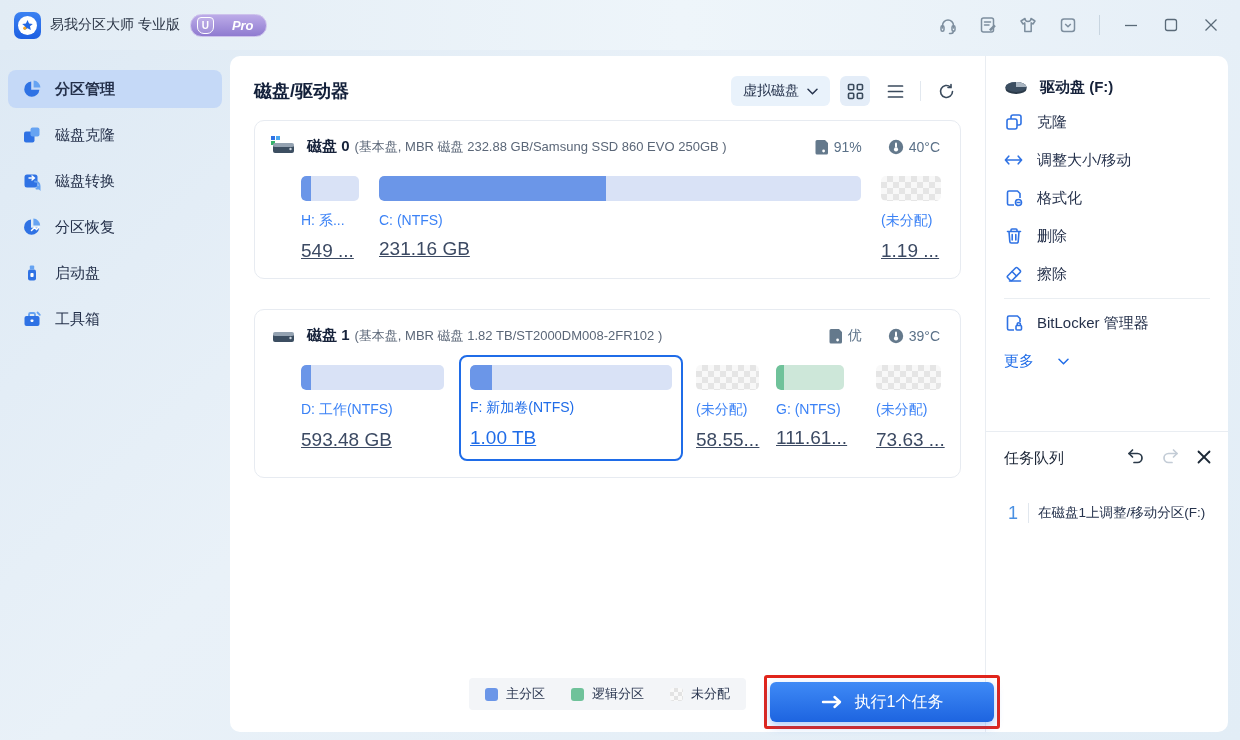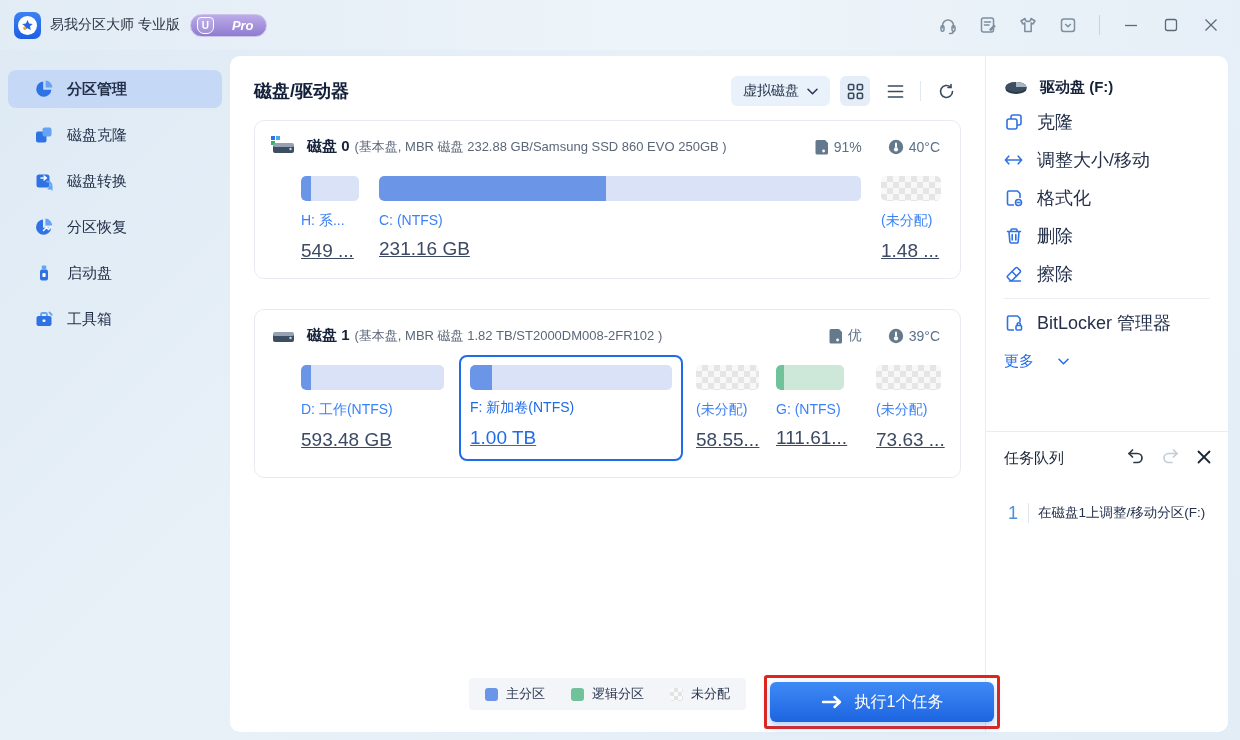--- a/index.html
+++ b/index.html
@@ -26,21 +26,21 @@
   .pro-u { width:17px; height:17px; border:1.6px solid #fff; border-radius:4px 4px 7px 7px;
     transform:rotate(0deg); color:#fff; font-size:10px; font-weight:bold;
     display:flex; align-items:center; justify-content:center; background:rgba(255,255,255,.12); }
   .pro-text { color:#fff; font-size:13px; font-weight:bold; font-style:italic; margin-left:18px; }
   .tb-right { margin-left:auto; display:flex; align-items:center; gap:14px; margin-right:16px; }
   .tb-btn { width:26px; height:26px; display:flex; align-items:center; justify-content:center; cursor:default; }
   .tb-divider { width:1px; height:20px; background:#c8d5e0; margin:0 4px; }
 
   
   .sidebar { position:absolute; left:0; top:56px; width:230px; bottom:0; padding:14px 8px; }
-  .side-item { height:38px; border-radius:8px; display:flex; align-items:center; padding:0 26px;
+  .side-item { height:38px; border-radius:8px; display:flex; align-items:center; padding:0 14px;
     margin-bottom:8px; font-size:15px; color:#24304a; cursor:default; }
   .side-item.active { background:#c5d9f7; font-weight:bold; }
   .side-icon { width:20px; height:20px; margin-right:13px; display:flex; align-items:center; justify-content:center; }
 
   
   .surface { position:absolute; left:230px; top:56px; width:998px; bottom:8px;
     background:#fff; border-radius:10px; }
   .v-divider { position:absolute; left:755px; top:0; bottom:0; width:1px; background:#e9edf2; }
 
   
@@ -87,21 +87,21 @@
   .swatch.green { background:#6fc29a; }
   .swatch.checker { background:#fdfdfd;
     background-image:conic-gradient(#e3e3e3 25%,#f9f9f9 0 50%,#e3e3e3 0 75%,#f9f9f9 0);
     background-size:8px 8px; }
 
   
   .right { position:absolute; left:756px; top:0; width:242px; bottom:0; }
   .drive-head { display:flex; align-items:center; gap:12px; padding:22px 18px 6px 18px;
     font-size:15px; font-weight:bold; color:#16223a; }
   .action-row { display:flex; align-items:center; gap:14px; height:38px; padding:0 18px;
-    font-size:18px; color:#25314b; cursor:default; }
+    font-size:15px; color:#25314b; cursor:default; }
   .action-icon { width:19px; height:19px; display:flex; align-items:center; justify-content:center; }
   .r-divider { height:1px; background:#eaeef2; margin:5px 18px; }
   .more-link { display:flex; align-items:center; gap:24px; padding:10px 18px; font-size:15px; color:#1f6ce8; cursor:default; }
   .queue-sep { height:1px; background:#e9edf2; margin-top:50px; }
   .queue-head { display:flex; align-items:center; padding:16px 16px 0 18px; }
   .queue-title { font-size:15px; color:#1a2435; }
   .queue-icons { margin-left:auto; display:flex; align-items:center; gap:16px; }
   .task-row { display:flex; align-items:center; margin:34px 14px 0 22px; }
   .task-num { font-size:18px; color:#4a90e2; padding-right:10px; border-right:1px solid #e1e7ee; line-height:20px; }
   .task-text { font-size:13.5px; color:#26334d; padding-left:9px; white-space:nowrap; }
@@ -322,21 +322,21 @@
           <div class="part-cell" style="width:482px">
             <div class="bar">
                 <div class="fill" style="width:47%"></div>
               </div>
             <div class="plabel">C: (NTFS)</div>
             <div class="psize">231.16 GB</div>
           </div>
           <div class="part-cell" style="width:60px">
             <div class="bar checker"></div>
             <div class="plabel">(未分配)</div>
-            <div class="psize">1.48 ...</div>
+            <div class="psize">1.19 ...</div>
           </div>
         </div>
       </div>
 
       <div class="disk-card">
         <div class="disk-head">
           <span class="disk-icon">
             <svg width="24" height="19" viewBox="0 0 24 19">
                 <rect x="2" y="9" width="21" height="8" rx="2" fill="#3c4e61"></rect>
                 <rect x="2" y="7" width="21" height="4" rx="2" fill="#94a2b1"></rect>

